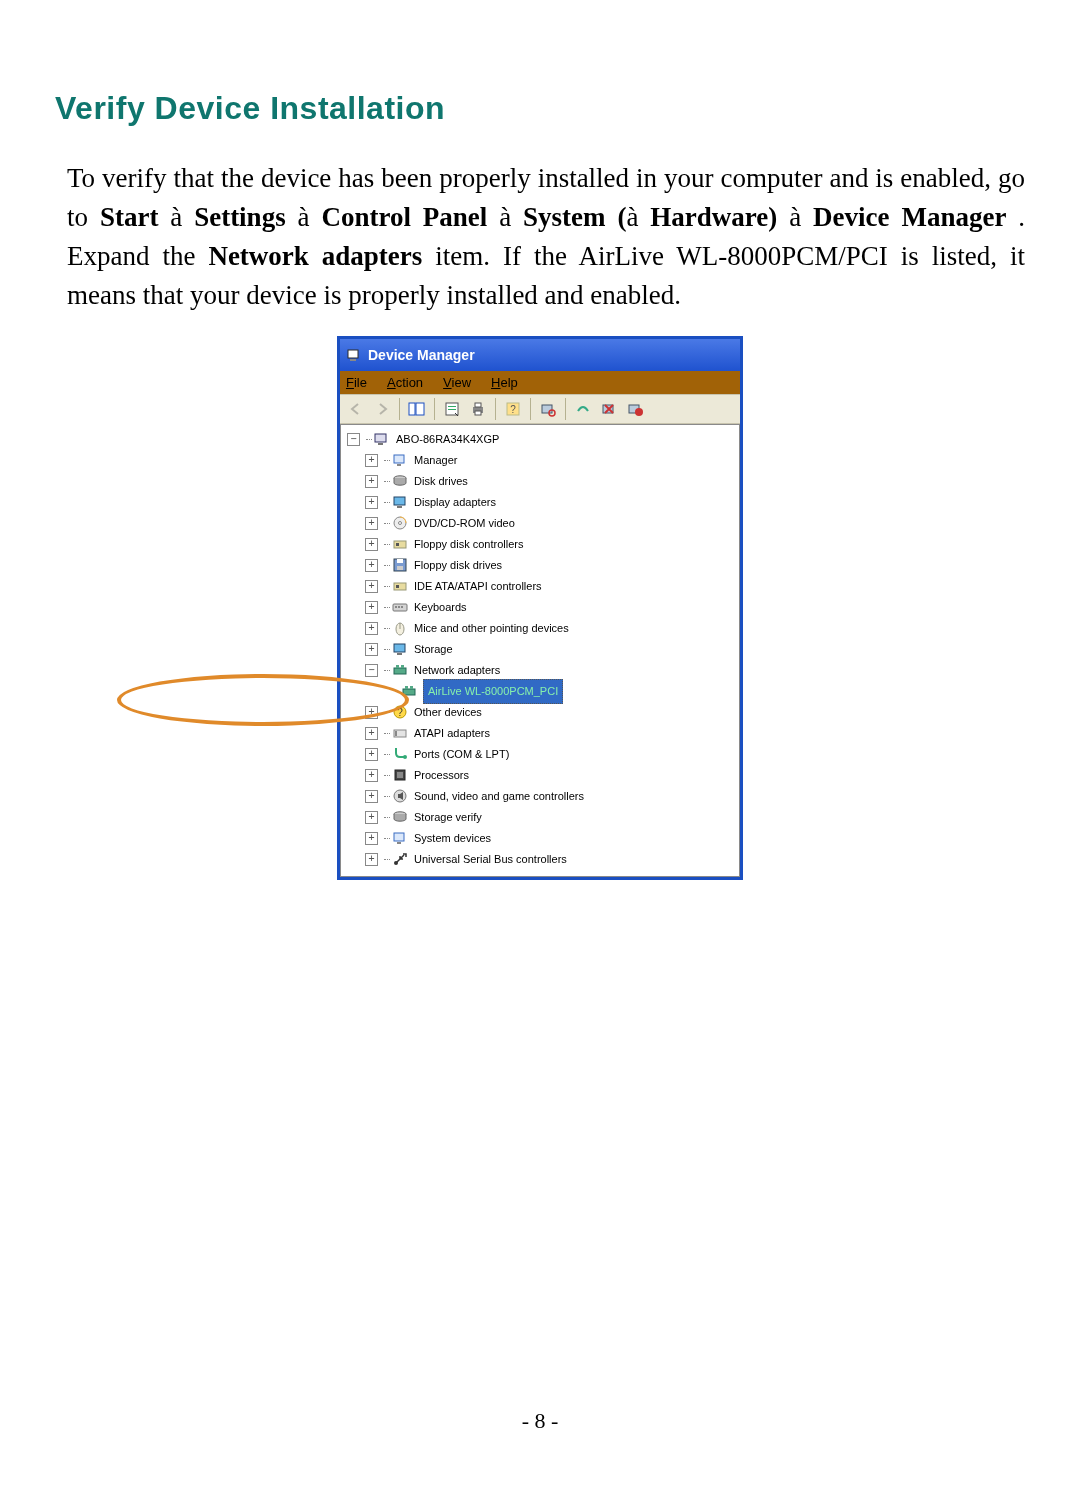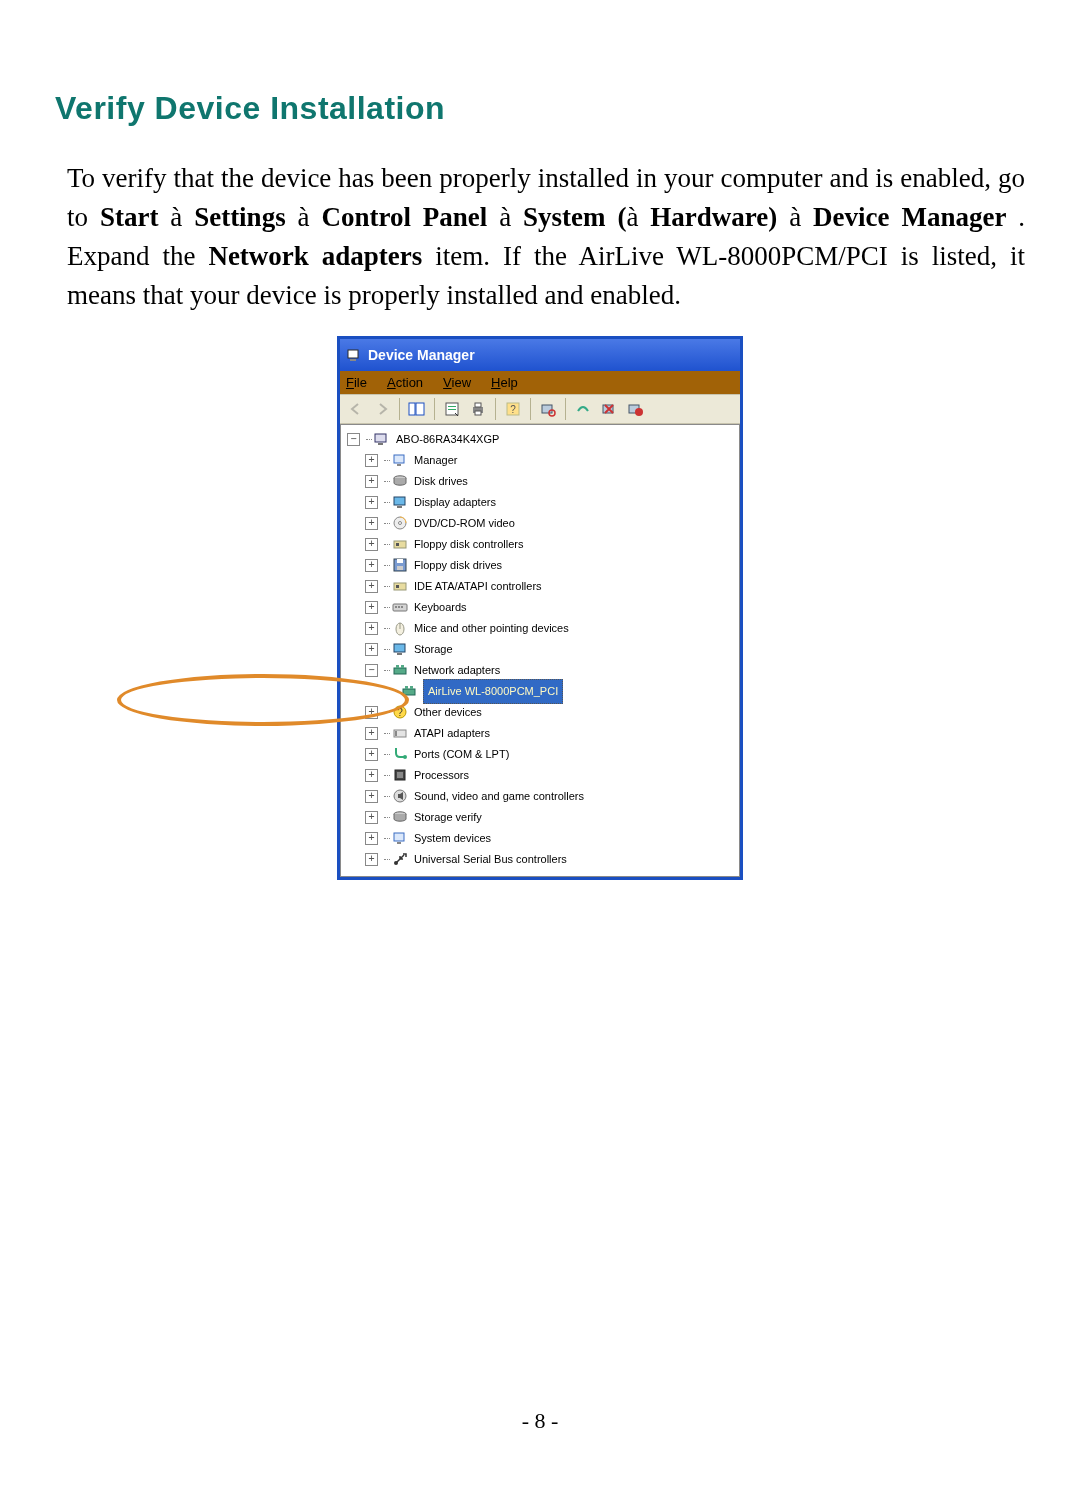--- a/index.html
+++ b/index.html
@@ -27,21 +27,21 @@
   .node{display:flex;align-items:center;height:21px;line-height:21px;gap:2px;white-space:nowrap}
   .node.l1{padding-left:0}
   .node.l2{padding-left:18px}
   .node.l3{padding-left:54px}
   .pm{width:11px;height:11px;border:1px solid #888;background:#fff;display:flex;align-items:center;justify-content:center;font-size:10px;line-height:1;font-family:monospace;color:#555;margin-right:4px}
   .dots{width:6px;border-bottom:1px dotted #888;height:1px;margin:0 0 0 0;display:inline-block}
   .ic{width:16px;height:16px;display:flex;align-items:center;justify-content:center;margin-right:4px}
   .ic svg{display:block}
   .nlabel{font-size:11px}
   .nlabel.root{font-weight:normal}
-  .sel{background:#316ac5;color:#fef9c3;padding:1px 4px;border:1px dotted #555}
+  .sel{background:#316ac5;color:#86efac;padding:1px 4px;border:1px dotted #555}
 
   
   .highlight{position:absolute;border:4px solid #e08a2a;border-radius:50%;pointer-events:none}
 
   .footer{position:absolute;bottom:52px;left:0;width:100%;text-align:center;font-family:"Times New Roman",Times,serif;font-size:22px}
 </style>
 </head>
 <body>
 
 <div class="page">

